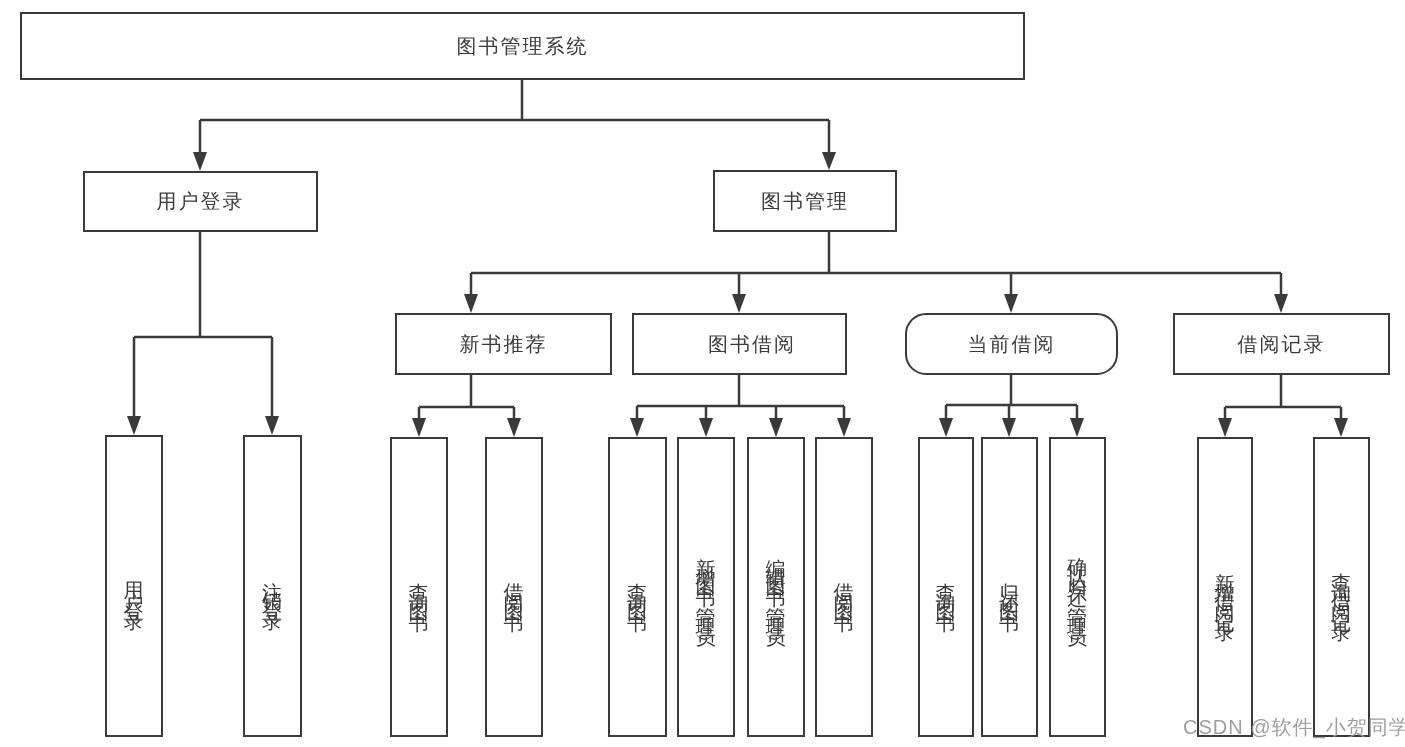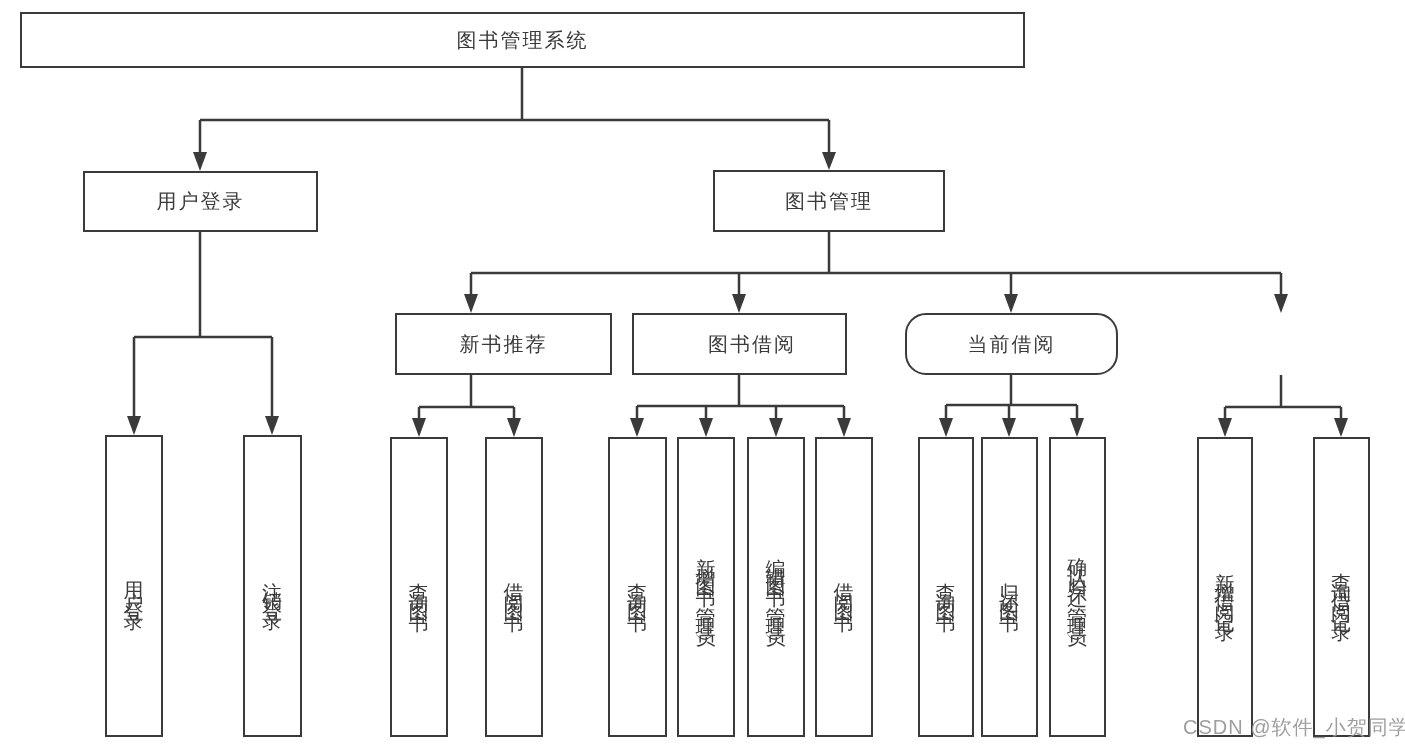--- a/index.html
+++ b/index.html
@@ -63,28 +63,29 @@
       <polygon points="1002,418 1016,418 1009,437" stroke="none"></polygon>
       <polygon points="1070,418 1084,418 1077,437" stroke="none"></polygon>
     </g>
     <g stroke="#3a3a3a" stroke-width="2.5" fill="#3a3a3a">
       <path fill="none" d="M1281 375 V407 M1225 407 H1341 M1225 407 V418 M1341 407 V418"></path>
       <polygon points="1218,418 1232,418 1225,437" stroke="none"></polygon>
       <polygon points="1334,418 1348,418 1341,437" stroke="none"></polygon>
     </g>
   </svg>
 
-  <div class="node" style="left:20px;top:12px;width:1005px;height:56px;">图书管理系统</div>
+  <div class="node" style="left:20px;top:12px;width:1005px;height:68px;">图书管理系统</div>
 
   <div class="node" style="left:83px;top:171px;width:235px;height:61px;">用户登录</div>
-  <div class="node" style="left:713px;top:170px;width:232px;height:62px;">图书管理</div>
+  <div class="node" style="left:713px;top:170px;width:184px;height:62px;">图书管理</div>
 
   <div class="node" style="left:363px;top:313px;width:217px;height:62px;margin-left:32px;">新书推荐</div>
   <div class="node" style="left:632px;top:313px;width:215px;height:62px;padding-left:25px;">图书借阅</div>
   <div class="node" style="left:905px;top:313px;width:213px;height:62px;border-radius:21px;">当前借阅</div>
+  <div class="node" style="left:1173px;top:313px;width:217px;height:62px;">借阅记录</div>
 
   <div class="node vnode" style="left:105px;top:435px;width:58px;height:302px;">用户登录</div>
   <div class="node vnode" style="left:243px;top:435px;width:59px;height:302px;">注销登录</div>
 
   <div class="node vnode" style="left:390px;top:437px;width:58px;height:300px;">查询图书</div>
   <div class="node vnode" style="left:485px;top:437px;width:58px;height:300px;">借阅图书</div>
 
   <div class="node vnode" style="left:608px;top:437px;width:59px;height:300px;">查询图书</div>
   <div class="node vnode" style="left:677px;top:437px;width:58px;height:300px;">新增图书（管理员）</div>
   <div class="node vnode" style="left:747px;top:437px;width:58px;height:300px;">编辑图书（管理员）</div>

